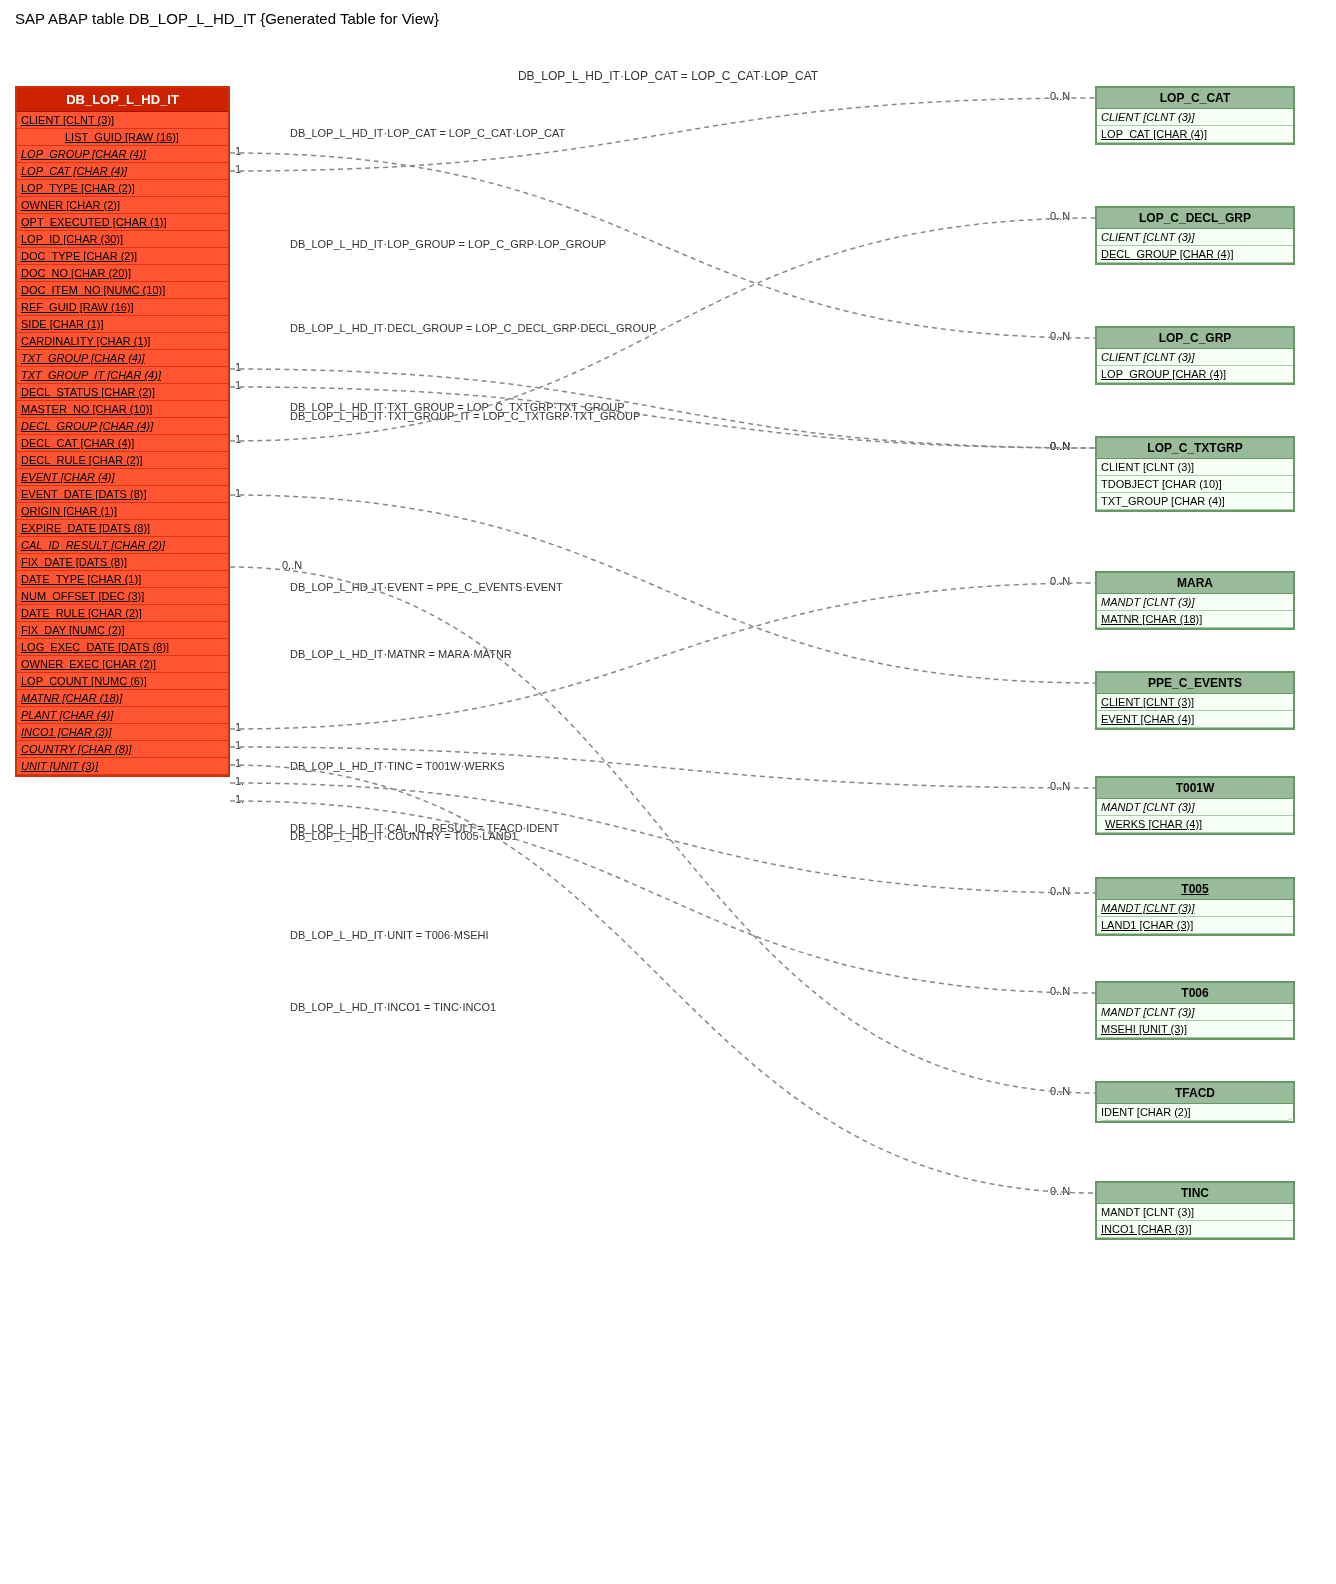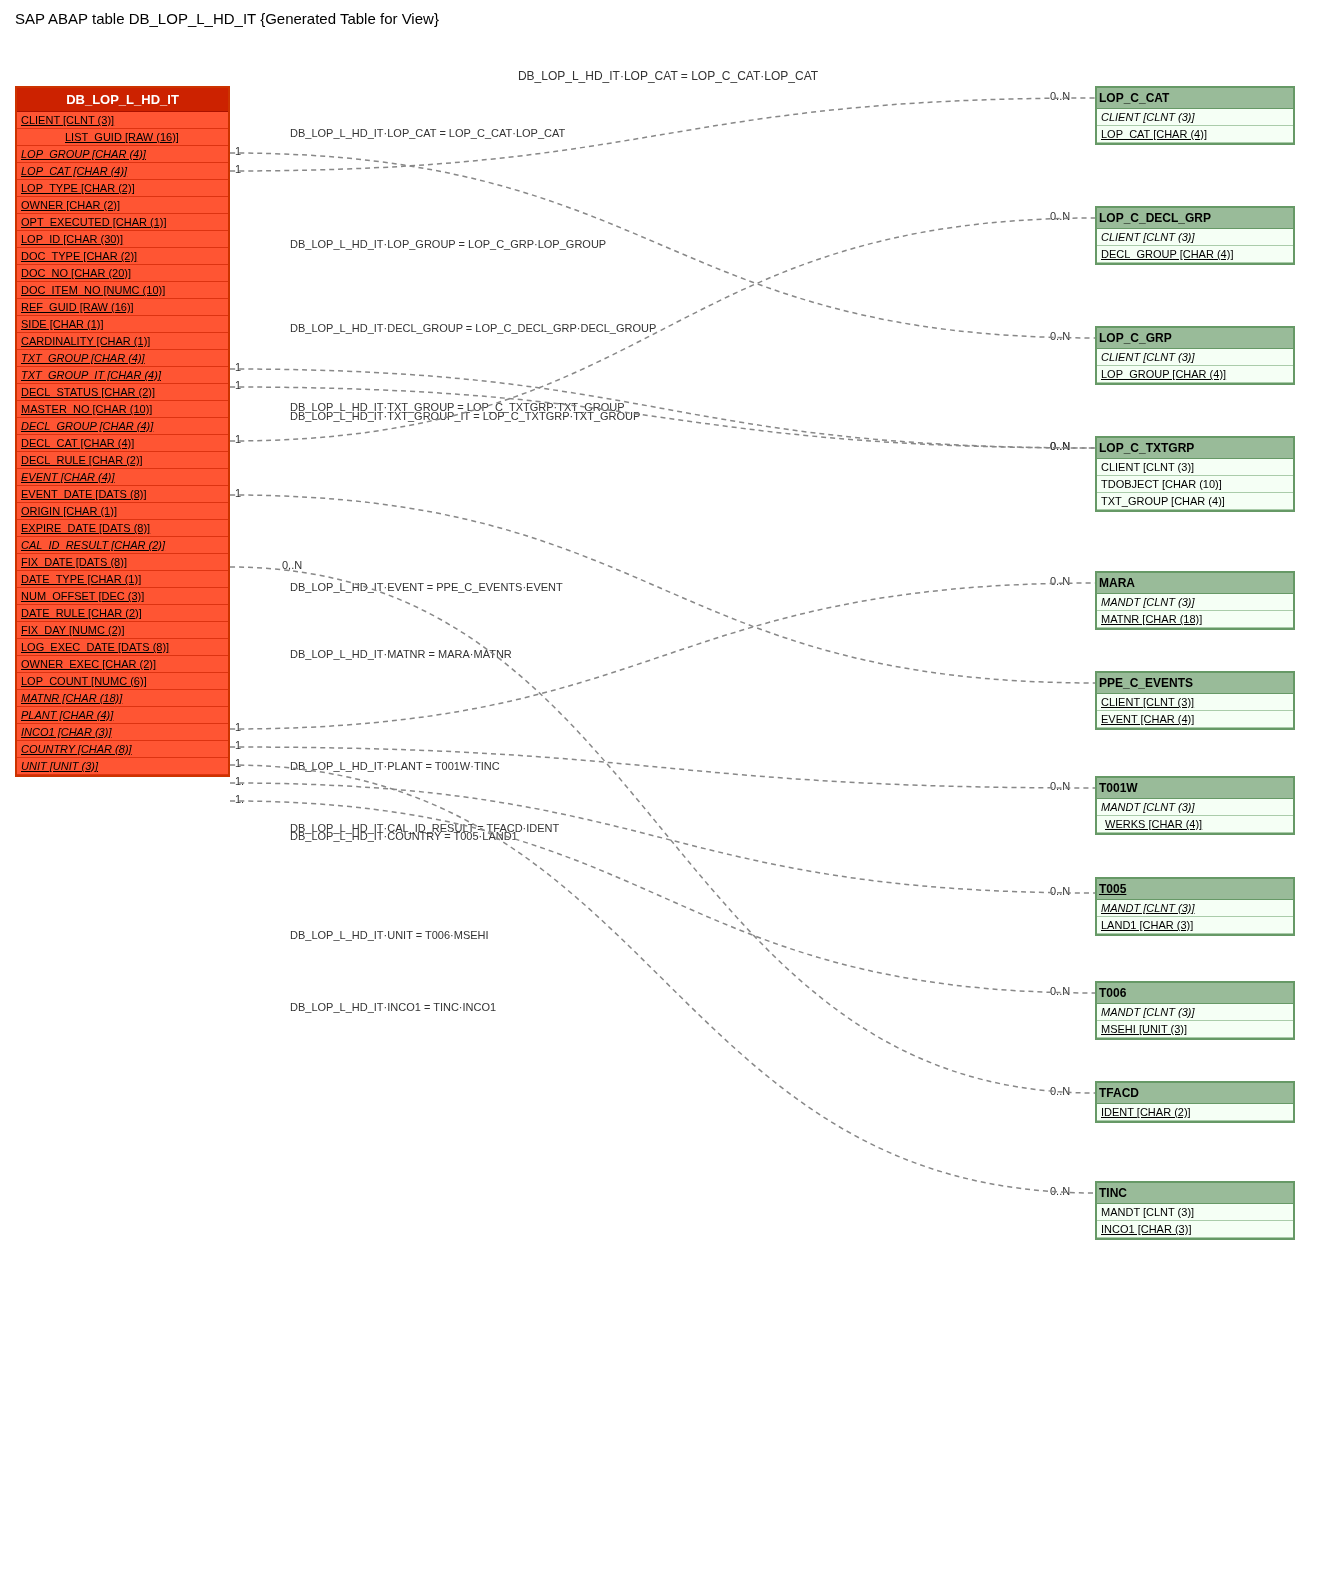--- a/index.html
+++ b/index.html
@@ -60,21 +60,21 @@
     .ref-table {
       position: absolute;
       border: 2px solid #669966;
       background: #fff;
       width: 200px;
     }
     .ref-table .header {
       background: #99bb99;
       font-weight: bold;
       font-size: 12px;
-      text-align: left;
+      text-align: center;
       padding: 3px 2px;
       border-bottom: 1px solid #669966;
     }
     .ref-table .field {
       font-size: 11px;
       padding: 2px 4px;
       border-bottom: 1px solid #aaccaa;
       background: #f5fff5;
     }
 
@@ -195,21 +195,21 @@
         <div class="field" style="font-style: italic;">MANDT [CLNT (3)]</div>
         <div class="field" style="text-decoration: underline;">LAND1 [CHAR (3)]</div>
       </div>
       <div class="ref-table" id="reftable-T006" style="top: 950px; left: 1095px;">
         <div class="header">T006</div>
         <div class="field" style="font-style: italic;">MANDT [CLNT (3)]</div>
         <div class="field" style="text-decoration: underline;">MSEHI [UNIT (3)]</div>
       </div>
       <div class="ref-table" id="reftable-TFACD" style="top: 1050px; left: 1095px;">
         <div class="header">TFACD</div>
-        <div class="field" style="text-decoration: underline;">IDENT [CHAR (2)]</div>
+        <div class="field" style=" border-radius: 6px;">IDENT [CHAR (2)]</div>
       </div>
       <div class="ref-table" id="reftable-TINC" style="top: 1150px; left: 1095px;">
         <div class="header">TINC</div>
         <div class="field">MANDT [CLNT (3)]</div>
         <div class="field" style="text-decoration: underline;">INCO1 [CHAR (3)]</div>
       </div>
     </div>
 
   <div id="connector-labels">
       <div class="connector-label" style="top: 95.5px; left: 290px;">DB_LOP_L_HD_IT·LOP_CAT = LOP_C_CAT·LOP_CAT</div>
@@ -225,21 +225,21 @@
       <div class="cardinality-label" style="top: 330px; left: 235px;">1</div>
       <div class="cardinality-label" style="top: 409px; left: 1050px;">0..N</div>
       <div class="connector-label" style="top: 378.5px; left: 290px;">DB_LOP_L_HD_IT·TXT_GROUP_IT = LOP_C_TXTGRP·TXT_GROUP</div>
       <div class="cardinality-label" style="top: 348px; left: 235px;">1</div>
       <div class="cardinality-label" style="top: 409px; left: 1050px;">0..N</div>
       <div class="connector-label" style="top: 617px; left: 290px;">DB_LOP_L_HD_IT·MATNR = MARA·MATNR</div>
       <div class="cardinality-label" style="top: 690px; left: 235px;">1</div>
       <div class="cardinality-label" style="top: 544px; left: 1050px;">0..N</div>
       <div class="connector-label" style="top: 550px; left: 290px;">DB_LOP_L_HD_IT·EVENT = PPE_C_EVENTS·EVENT</div>
       <div class="cardinality-label" style="top: 456px; left: 235px;">1</div>
-      <div class="connector-label" style="top: 728.5px; left: 290px;">DB_LOP_L_HD_IT·PLANT = T001W·TINC</div>
+      <div class="connector-label" style="top: 728.5px; left: 290px;">DB_LOP_L_HD_IT·TINC = T001W·WERKS</div>
       <div class="cardinality-label" style="top: 708px; left: 235px;">1</div>
       <div class="cardinality-label" style="top: 749px; left: 1050px;">0..N</div>
       <div class="connector-label" style="top: 799px; left: 290px;">DB_LOP_L_HD_IT·COUNTRY = T005·LAND1</div>
       <div class="cardinality-label" style="top: 744px; left: 235px;">1.</div>
       <div class="cardinality-label" style="top: 854px; left: 1050px;">0..N</div>
       <div class="connector-label" style="top: 858px; left: 290px; margin-top: 40px;">DB_LOP_L_HD_IT·UNIT = T006·MSEHI</div>
       <div class="cardinality-label" style="top: 762px; left: 235px;">1.</div>
       <div class="cardinality-label" style="top: 954px; left: 1050px;">0..N</div>
       <div class="connector-label" style="top: 791px; left: 290px;">DB_LOP_L_HD_IT·CAL_ID_RESULT = TFACD·IDENT</div>
       <div class="cardinality-label" style="top: 528px; left: 235px; margin-left: 47px;">0,.N</div>

